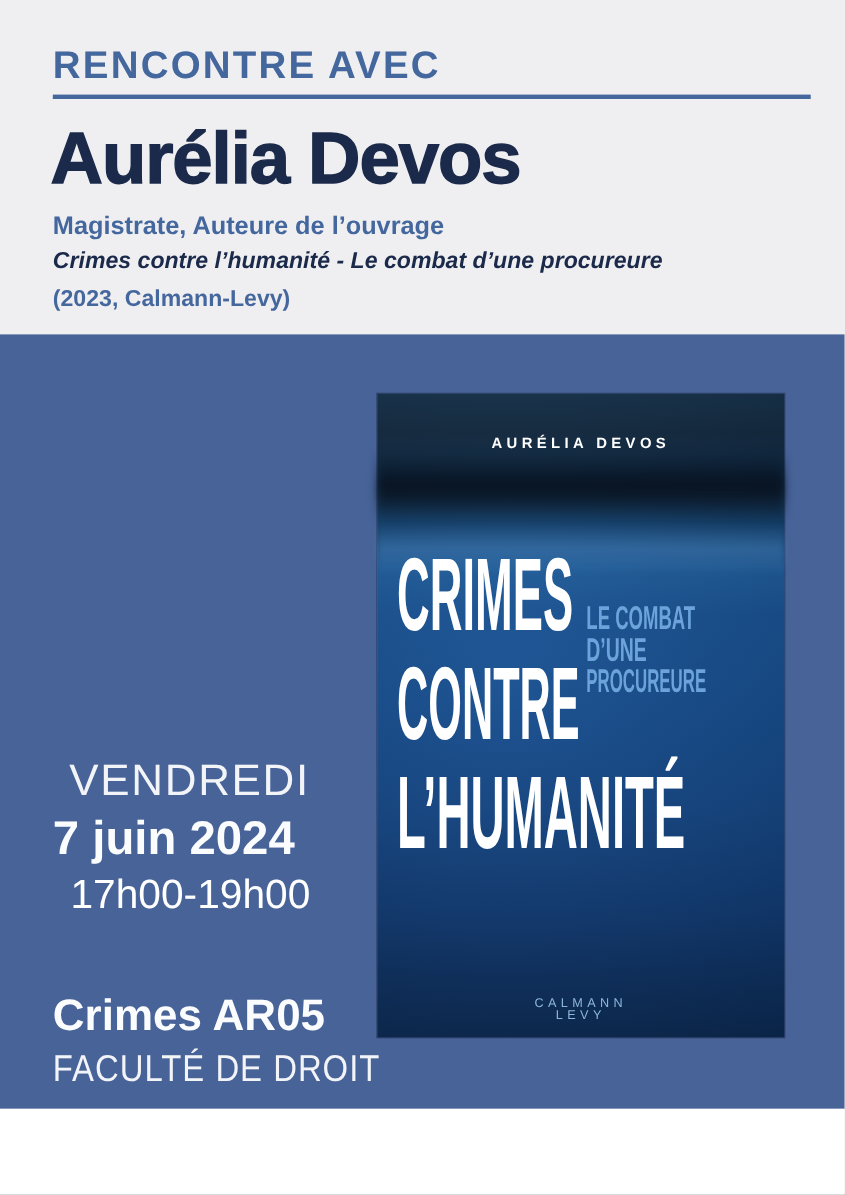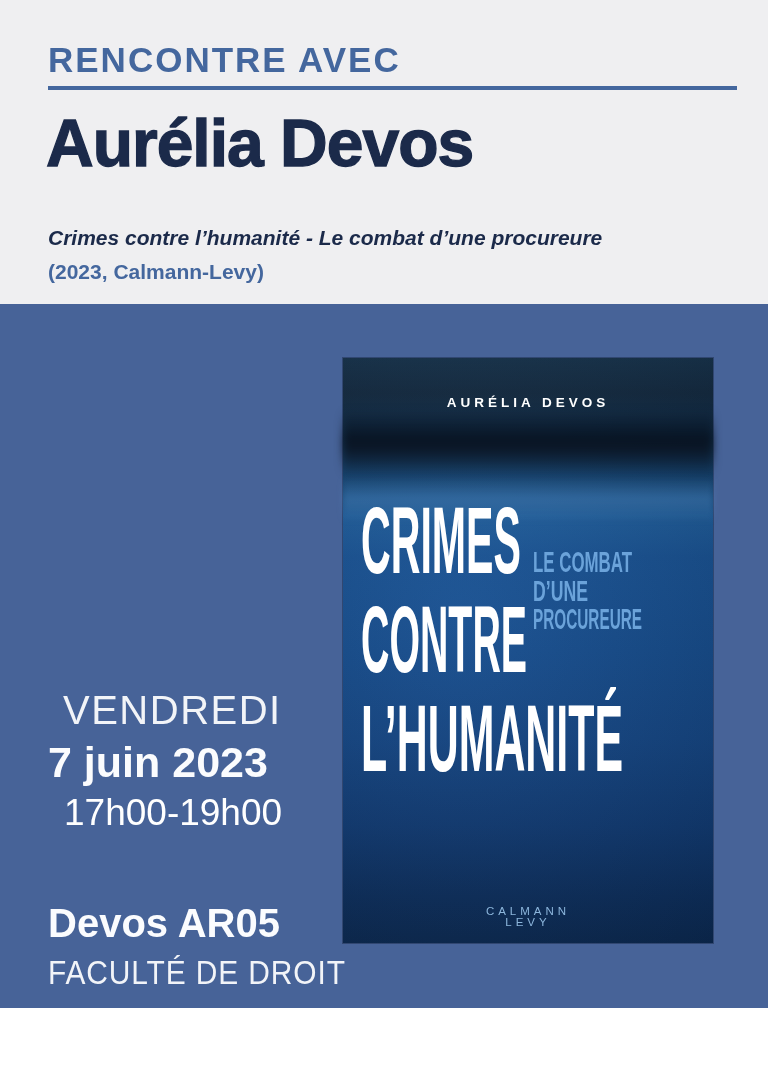--- a/index.html
+++ b/index.html
@@ -44,29 +44,30 @@
 </style>
 </head>
 <body>
 
 <div id="poster">
 
   <div class="abs" id="top-section">
     <div class="abs" id="kicker">RENCONTRE AVEC</div>
     <div class="abs" id="kicker-rule"></div>
     <div class="abs" id="speaker-name">Aurélia Devos</div>
+    <div class="abs" id="speaker-role">Magistrate, Auteure de l’ouvrage</div>
     <div class="abs" id="book-ref">Crimes contre l’humanité - Le combat d’une procureure</div>
     <div class="abs" id="book-year">(2023, Calmann-Levy)</div>
   </div>
 
   <div class="abs" id="blue-section">
     <div class="abs" id="event-day">VENDREDI</div>
-    <div class="abs" id="event-date">7 juin 2023</div>
+    <div class="abs" id="event-date">7 juin 2024</div>
     <div class="abs" id="event-time">17h00-19h00</div>
-    <div class="abs" id="event-venue">Devos AR05</div>
+    <div class="abs" id="event-venue">Crimes AR05</div>
     <div class="abs" id="event-faculty">FACULTÉ DE DROIT</div>
     <div class="abs" id="event-city">NANCY</div>
 
   </div>
 
   <div class="abs" id="book-cover">
     <div class="abs" id="cover-dark-band"></div>
     <div class="abs" id="cover-light-streak"></div>
     <svg class="abs" id="cover-text" width="370" height="585" viewBox="0 0 370 585">
       <text x="185" y="49" text-anchor="middle" font-size="13.5" font-weight="bold" fill="#ffffff" letter-spacing="4">AURÉLIA DEVOS</text>

